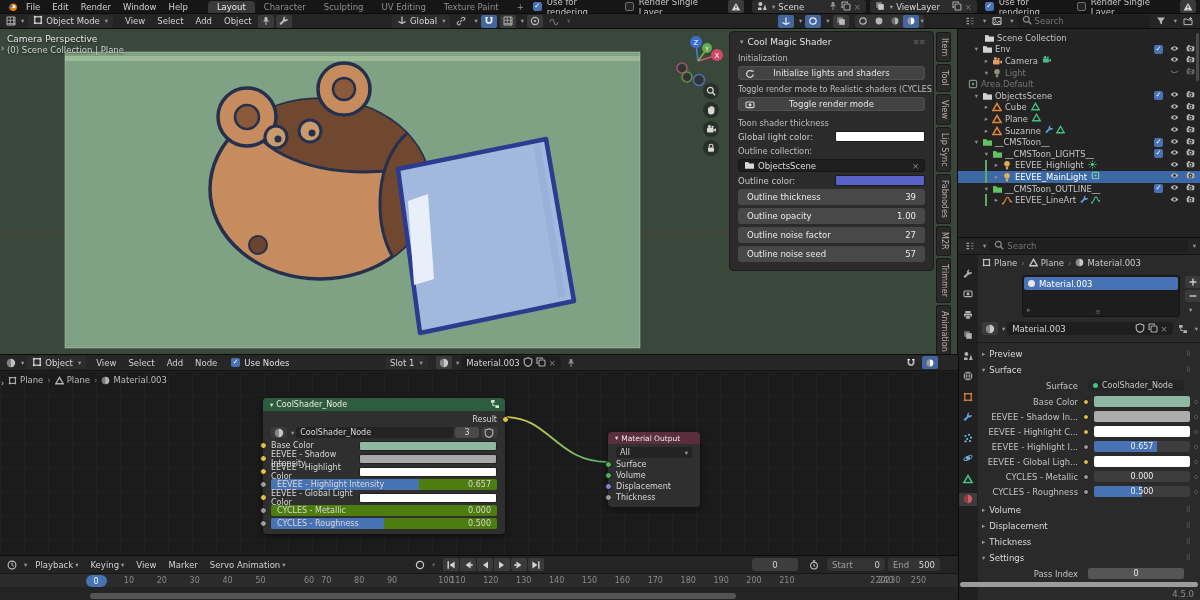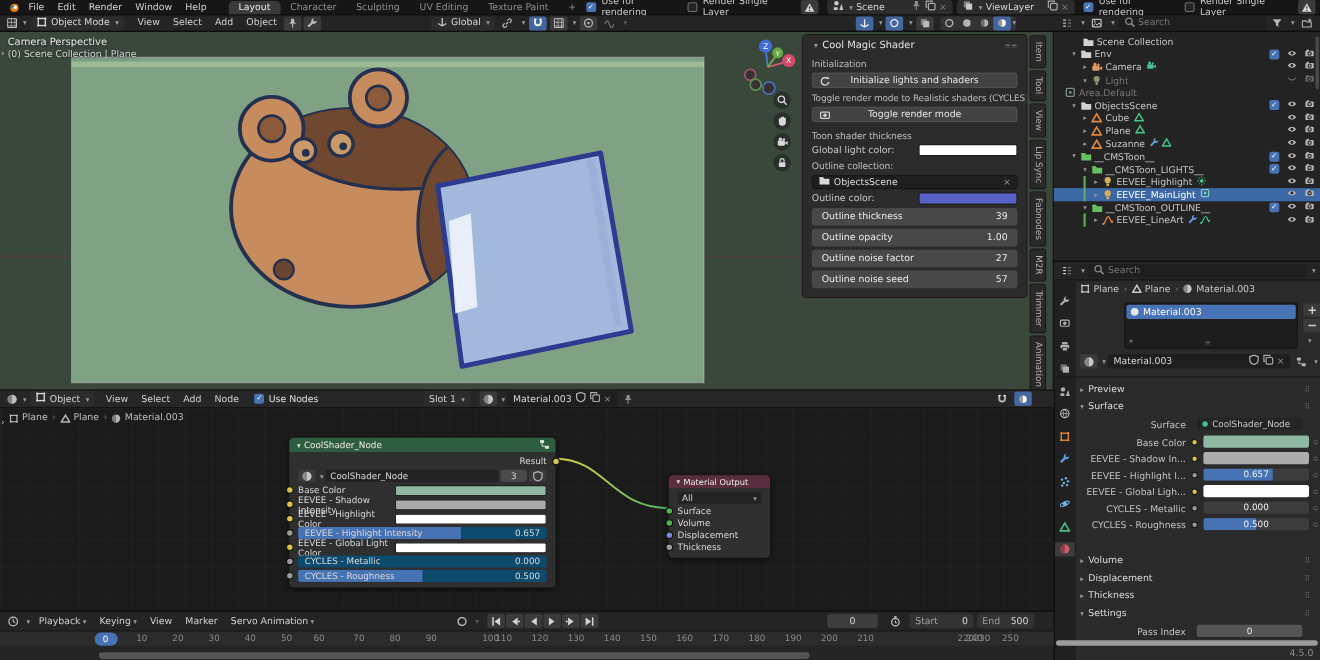--- a/index.html
+++ b/index.html
@@ -63,21 +63,21 @@
 #node-editor{left:0;top:355px;width:958px;height:201px;background:#1b1b1b;outline:1px solid #0d0d0d}
 #ne-header{position:absolute;left:0;top:0;width:100%;height:16px;background:#262626;display:flex;align-items:center;border-bottom:1px solid #141414}
 #ne-canvas{position:absolute;left:0;top:16px;width:958px;height:185px;overflow:hidden;
  background-image:linear-gradient(#202020 1px,transparent 1px),linear-gradient(90deg,#202020 1px,transparent 1px);background-size:24px 24px}
 .node{position:absolute;border-radius:4px;box-shadow:0 2px 7px rgba(0,0,0,.55);font-size:8px}
 .n-head{height:13px;display:flex;align-items:center;padding:0 5px;border-radius:4px 4px 0 0;color:#ecebe6;gap:3px}
 .n-body{background:rgba(48,48,48,.96);border-radius:0 0 4px 4px;padding:2px 0 4px}
 .n-row{position:relative;display:flex;align-items:center;height:13px;padding:0 8px;color:#d8d8d8;gap:3px}
 .n-sock{position:absolute;width:7px;height:7px;border-radius:50%;border:1px solid #101010;top:3px}
 .n-sock.l{left:-3.5px}.n-sock.r{right:-3.5px}
-.n-field{flex:1;height:11px;background:#0c4a6e;border-radius:2px;position:relative;overflow:hidden}
+.n-field{flex:1;height:11px;background:#4d7c0f;border-radius:2px;position:relative;overflow:hidden}
 .n-sw{margin-left:auto;width:138px;height:10px;border-radius:2px;border:1px solid #222;flex:none}
 
 #timeline{left:0;top:556px;width:958px;height:44px;background:#242424;outline:1px solid #0d0d0d}
 #tl-ruler{position:absolute;left:0;top:17px;width:100%;height:14px;background:#2b2b2b;border-top:1px solid #161616}
 .rnum{position:absolute;top:2px;color:#8a8a8a;font-size:8px;transform:translateX(-50%)}
 #playhead{position:absolute;top:1px;width:21px;height:12px;background:#4772b3;border-radius:6px;color:#fff;font-size:8px;display:flex;align-items:center;justify-content:center}
 #tl-scroll{position:absolute;left:90px;top:37px;width:646px;height:6px;background:#545454;border-radius:3px}
 #statusbar{position:absolute;left:0;top:344px;width:242px}
 </style>
 </head>
@@ -1049,20 +1049,26 @@
         <div class="p-row">
           <span class="p-lab">Base Color</span>
           <span class="sock" style="background:#dcc14a"></span>
           <div class="p-field" style="background:#8FB8A2"></div>
           <span class="p-dot"></span>
         </div>
         <div class="p-row">
           <span class="p-lab">EEVEE - Shadow In...</span>
           <span class="sock" style="background:#dcc14a"></span>
           <div class="p-field" style="background:#ACACAC"></div>
+          <span class="p-dot"></span>
+        </div>
+        <div class="p-row">
+          <span class="p-lab">EEVEE - Highlight C...</span>
+          <span class="sock" style="background:#dcc14a"></span>
+          <div class="p-field" style="background:#FFFFFF"></div>
           <span class="p-dot"></span>
         </div>
         <div class="p-row">
           <span class="p-lab">EEVEE - Highlight I...</span>
           <span class="sock" style="background:#9a9a9a"></span>
           <div class="p-field">
             <div class="sfill" style="width:65.7%"></div>
             <span class="stxt">0.657</span>
           </div>
           <span class="p-dot"></span>
@@ -1429,21 +1435,21 @@
       <span>500</span>
     </div>
   </div>
   <div id="tl-ruler">
         <div id="playhead" style="left: 85.5px;">0</div>
         <div class="rnum" style="left: 128.9px;">10</div>
         <div class="rnum" style="left: 161.8px;">20</div>
         <div class="rnum" style="left: 194.7px;">30</div>
         <div class="rnum" style="left: 227.6px;">40</div>
         <div class="rnum" style="left: 260.5px;">50</div>
-        <div class="rnum" style="left: 290px;">60</div>
+        <div class="rnum" style="left: 309px;">60</div>
         <div class="rnum" style="left: 326.3px;">70</div>
         <div class="rnum" style="left: 359.2px;">80</div>
         <div class="rnum" style="left: 392.1px;">90</div>
         <div class="rnum" style="left: 446px;">100</div>
         <div class="rnum" style="left: 457.9px;">110</div>
         <div class="rnum" style="left: 490.8px;">120</div>
         <div class="rnum" style="left: 523.7px;">130</div>
         <div class="rnum" style="left: 556.6px;">140</div>
         <div class="rnum" style="left: 589.5px;">150</div>
         <div class="rnum" style="left: 622.4px;">160</div>

